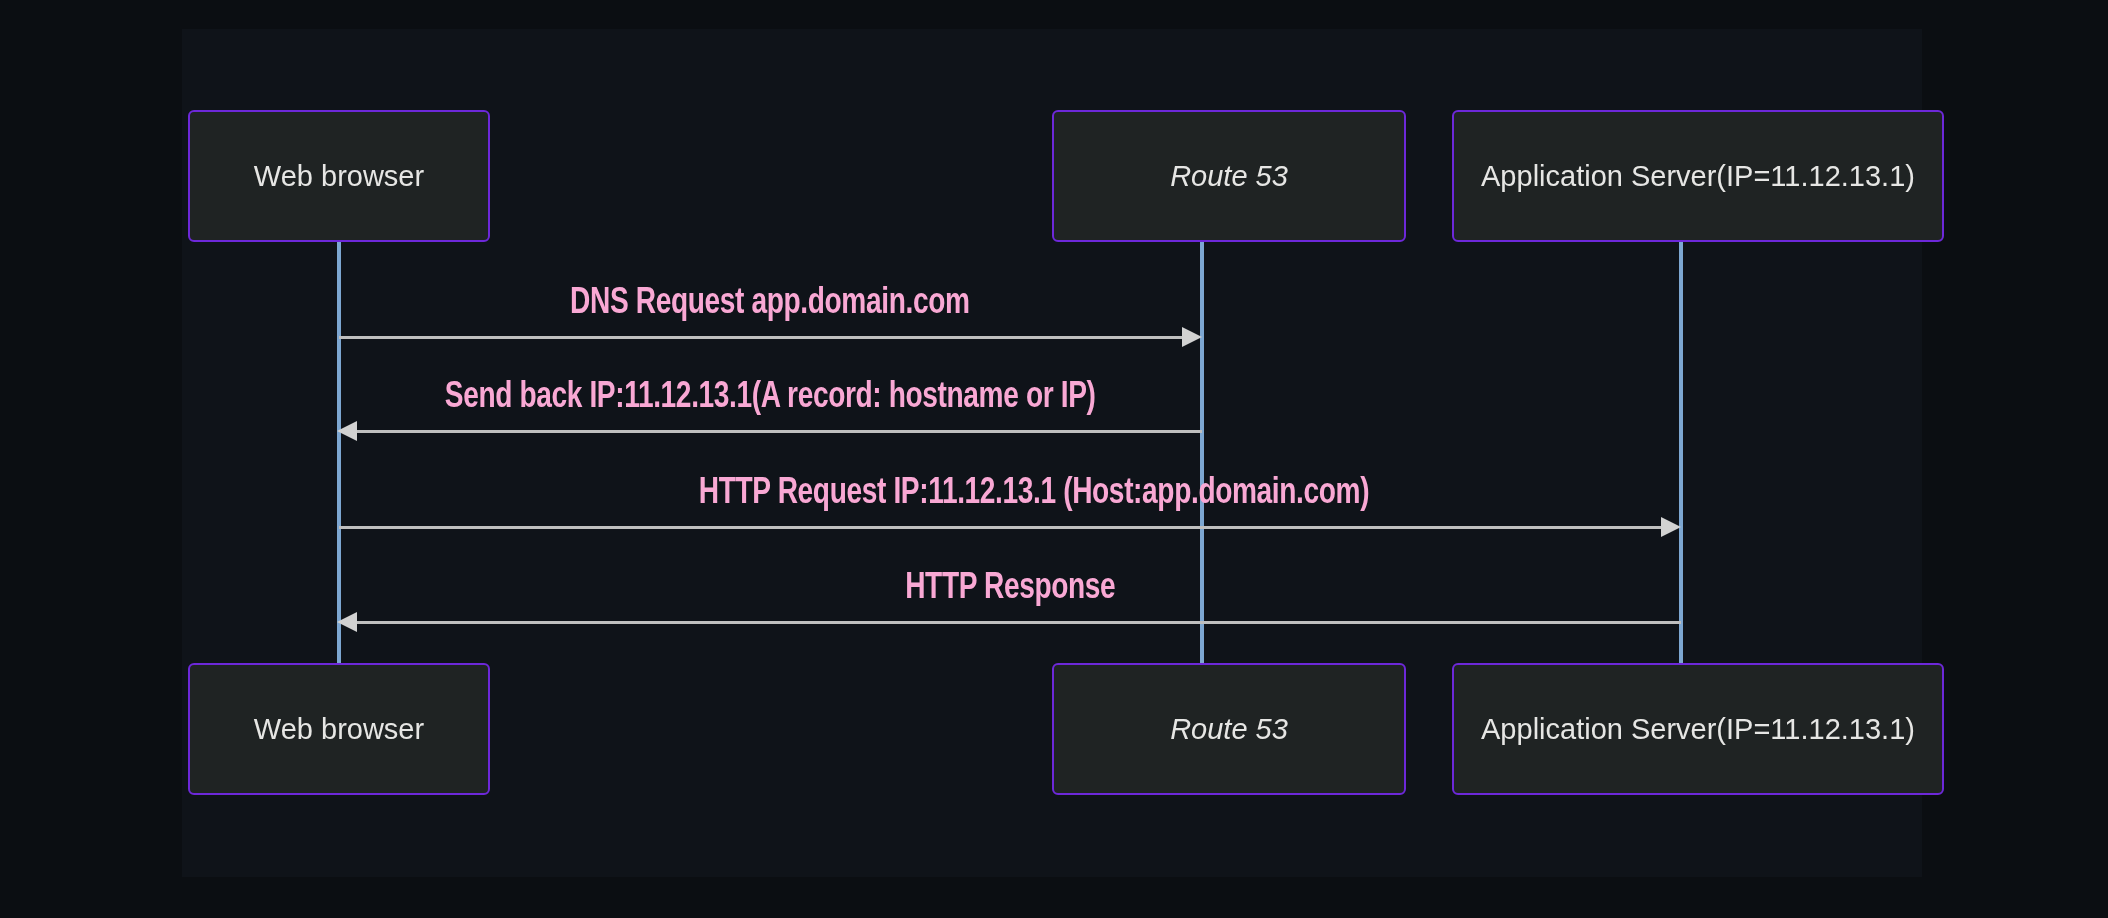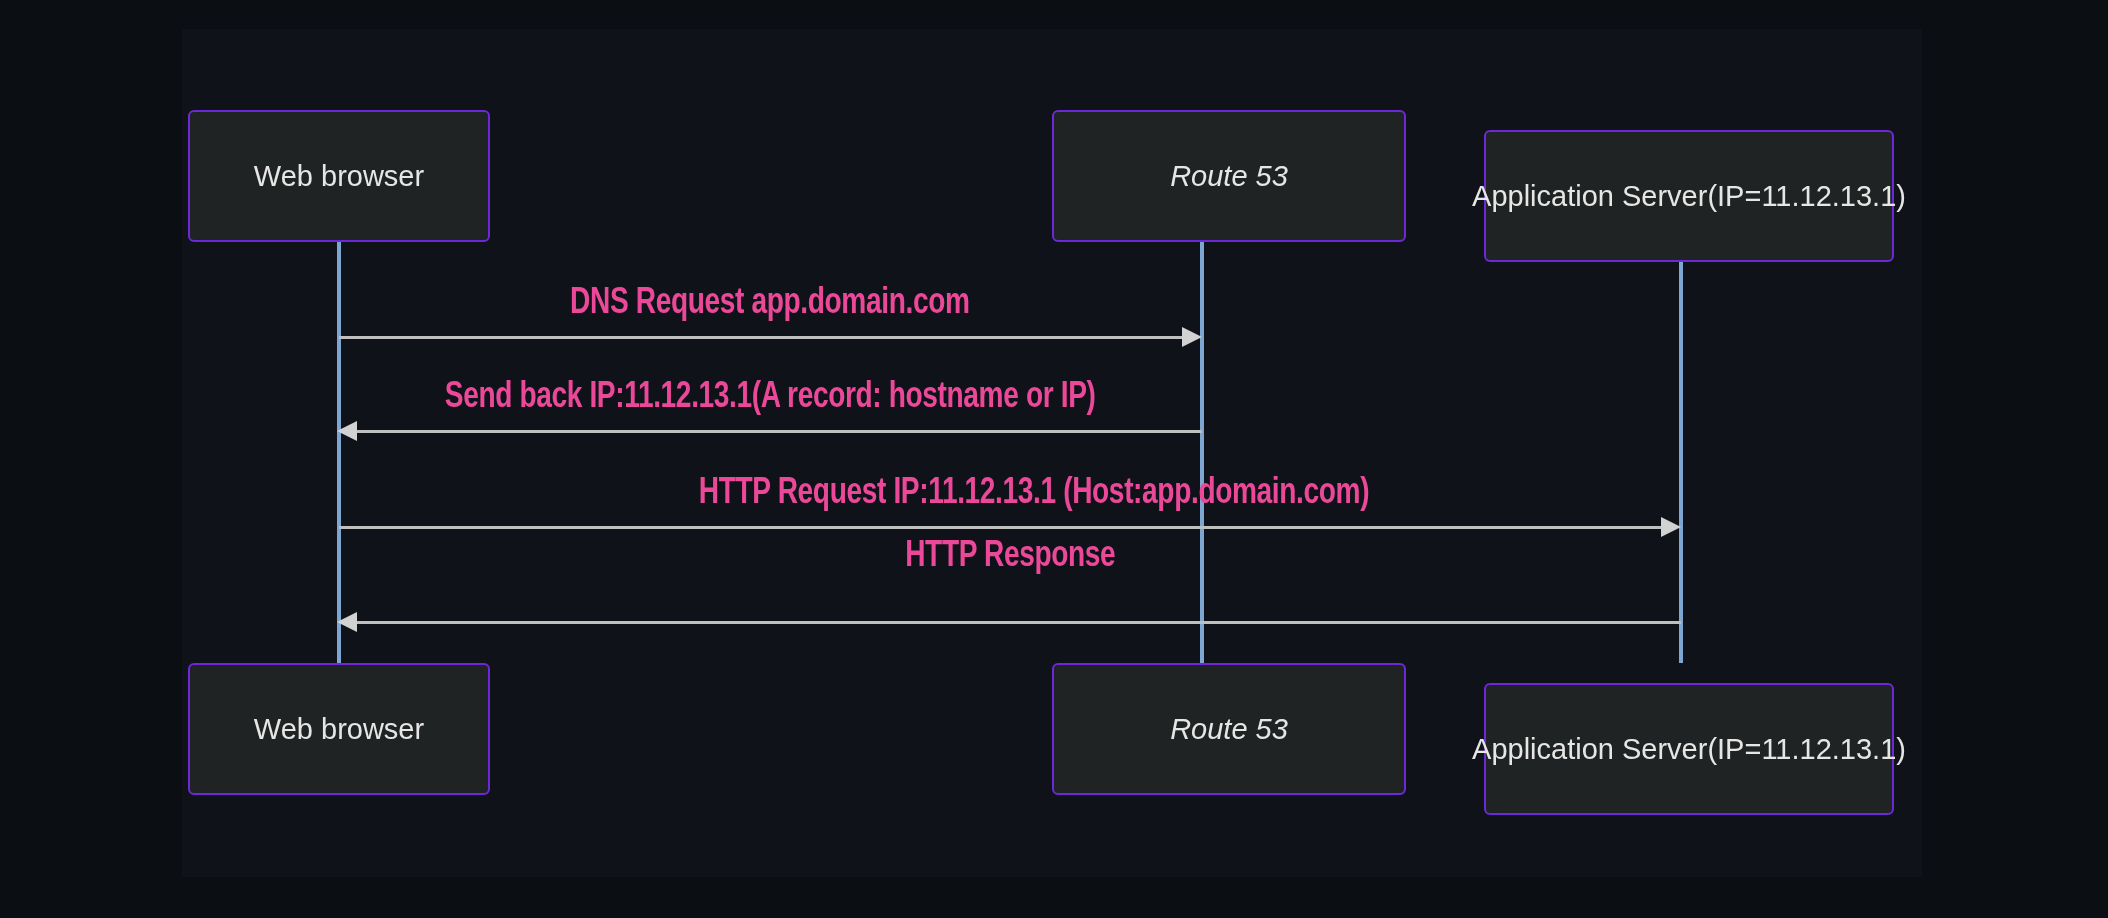--- a/index.html
+++ b/index.html
@@ -40,29 +40,29 @@
   }
   .actor span {
     color: #e6e6e4;
     font-size: 29px;
     white-space: nowrap;
   }
   .row-top    { top: 110px; }
   .row-bottom { top: 663px; }
   .actor.web   { left: 188px;  width: 302px; }
   .actor.route { left: 1052px; width: 354px; font-style: italic; }
-  .actor.app   { left: 1484px; width: 410px; margin-top: 20px; }
+  .actor.app   { left: 1452px; width: 492px; }
   
   .msg-label {
     position: absolute;
     width: 1100px;
     height: 40px;
     line-height: 40px;
     text-align: center;
-    color: #ec4899;
+    color: #f9a8d4;
     white-space: nowrap;
   }
   .msg-label span {
     display: inline-block;
     font-size: 37px;
     font-weight: bold;
     letter-spacing: -0.5px;
     transform: scaleX(0.76);
     transform-origin: center center;
   }
@@ -85,21 +85,21 @@
   .m1.head      { left: 1182px; top: 327px; }
   
   .m2.msg-label { left: 220px; top: 375px; text-align: center; }
   .m2.msg-line  { left: 343px; top: 430px; width: 859px; }
   .m2.head      { left: 337px; top: 421px; }
   
   .m3.msg-label { left: 484px; top: 471px; }
   .m3.msg-line  { left: 339px; top: 526px; width: 1336px; }
   .m3.head      { left: 1661px; top: 517px; }
   
-  .m4.msg-label { left: 460px; top: 534px; }
+  .m4.msg-label { left: 460px; top: 566px; }
   .m4.msg-line  { left: 343px; top: 621px; width: 1338px; }
   .m4.head      { left: 337px; top: 612px; }
 </style>
 </head>
 <body>
 
 <div class="canvas"></div>
 
 <div class="lifeline web"></div>
 <div class="lifeline route"></div>

